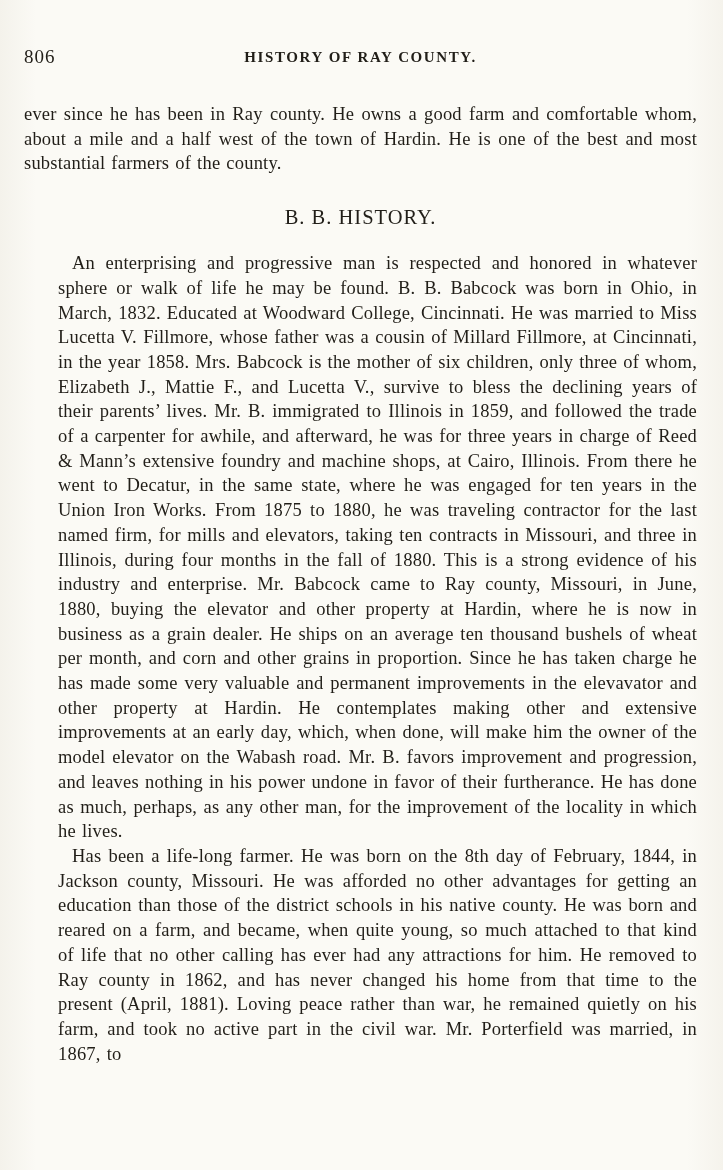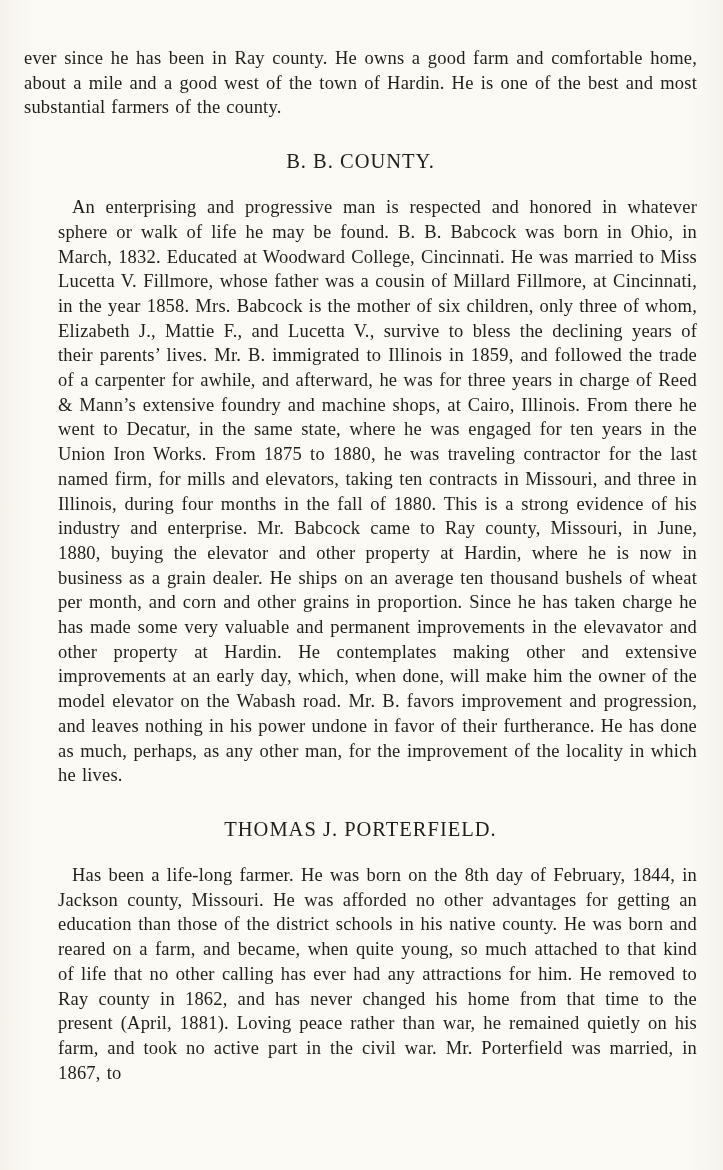--- a/index.html
+++ b/index.html
@@ -60,28 +60,31 @@
     font-size: 20.5px;
     letter-spacing: 1px;
     line-height: 26px;
   }
 </style>
 </head>
 <body>
 
 <div class="page">
 
+  <header class="running-head">
+    <span class="page-number">806</span>
+    <span class="running-title">HISTORY OF RAY COUNTY.</span>
+  </header>
 
   <main>
 
-    <p class="para continuation">ever since he has been in Ray county.  He owns a good farm and comfortable home, about a mile and a good west of the town of Hardin.  He is one of the best and most substantial farmers of the county.</p>
+    <p class="para continuation">ever since he has been in Ray county.  He owns a good farm and comfortable whom, about a mile and a half west of the town of Hardin.  He is one of the best and most substantial farmers of the county.</p>
 
-    <h2 class="section-heading">B. B. COUNTY.</h2>
+    <h2 class="section-heading">B. B. HISTORY.</h2>
 
     <p class="para indent">An enterprising and progressive man is respected and honored in whatever sphere or walk of life he may be found.  B. B. Babcock was born in Ohio, in March, 1832.  Educated at Woodward College, Cincinnati.  He was married to Miss Lucetta V. Fillmore, whose father was a cousin of Millard Fillmore, at Cincinnati, in the year 1858.  Mrs. Babcock is the mother of six children, only three of whom, Elizabeth J., Mattie F., and Lucetta V., survive to bless the declining years of their parents’ lives.  Mr. B. immigrated to Illinois in 1859, and followed the trade of a carpenter for awhile, and afterward, he was for three years in charge of Reed &amp; Mann’s extensive foundry and machine shops, at Cairo, Illinois.  From there he went to Decatur, in the same state, where he was engaged for ten years in the Union Iron Works.  From 1875 to 1880, he was traveling contractor for the last named firm, for mills and elevators, taking ten contracts in Missouri, and three in Illinois, during four months in the fall of 1880.  This is a strong evidence of his industry and enterprise.  Mr. Babcock came to Ray county, Missouri, in June, 1880, buying the elevator and other property at Hardin, where he is now in business as a grain dealer.  He ships on an average ten thousand bushels of wheat per month, and corn and other grains in proportion.  Since he has taken charge he has made some very valuable and permanent improvements in the elevavator and other property at Hardin.  He contemplates making other and extensive improvements at an early day, which, when done, will make him the owner of the model elevator on the Wabash road.  Mr. B. favors improvement and progression, and leaves nothing in his power undone in favor of their furtherance.  He has done as much, perhaps, as any other man, for the improvement of the locality in which he lives.</p>
 
-    <h2 class="section-heading">THOMAS J. PORTERFIELD.</h2>
 
     <p class="para indent">Has been a life-long farmer.  He was born on the 8th day of February, 1844, in Jackson county, Missouri.  He was afforded no other advantages for getting an education than those of the district schools in his native county.  He was born and reared on a farm, and became, when quite young, so much attached to that kind of life that no other calling has ever had any attractions for him.  He removed to Ray county in 1862, and has never changed his home from that time to the present (April, 1881).  Loving peace rather than war, he remained quietly on his farm, and took no active part in the civil war.  Mr. Porterfield was married, in 1867, to</p>
 
   </main>
 
 </div>
 
 </body></html>

